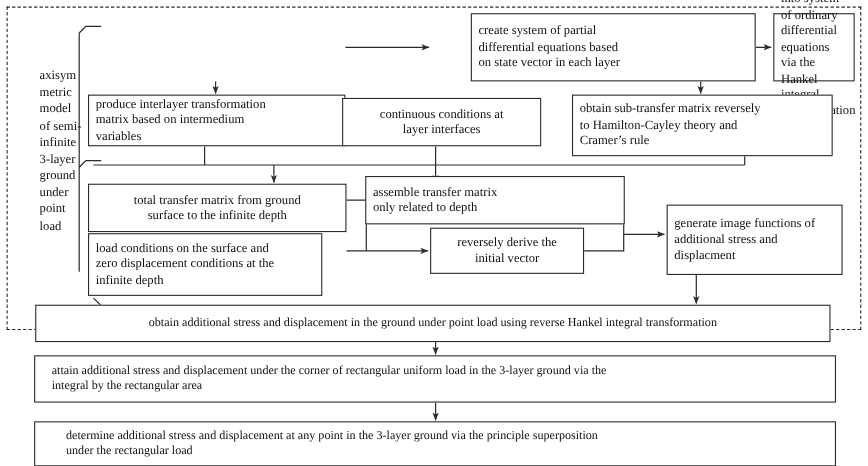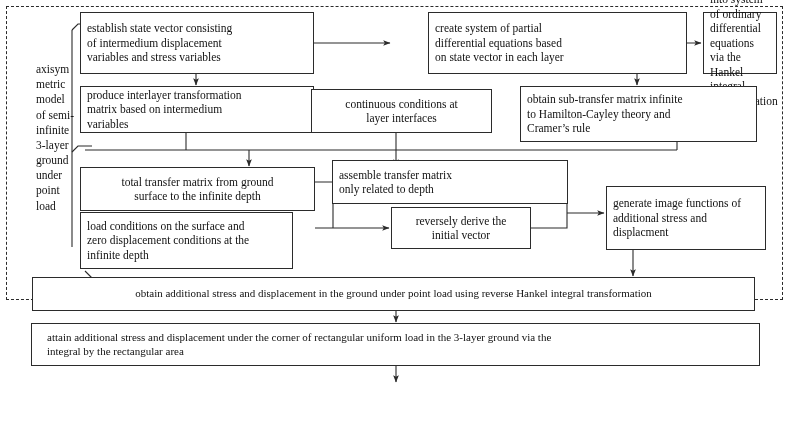--- a/index.html
+++ b/index.html
@@ -118,25 +118,20 @@
 metric
 model
 of semi-
 infinite
 3-layer
 ground
 under
 point
 load</div>
 
-  <div class="box left" style="left:80px; top:12px; width:234px; height:62px; font-size:11.5px;">
-    <span class="box-text">establish state vector consisting
-of intermedium displacement
-variables and stress variables</span>
-  </div>
 
   <div class="box left" style="left:392px; top:12px; width:259px; height:62px; font-size:11.5px;margin-left:36px;">
     <span class="box-text">create system of partial
 differential equations based
 on state vector in each layer</span>
   </div>
 
   <div class="box left" style="left:703px; top:12px; width:74px; height:62px; font-size:11.5px;">
     <span class="box-text">transform into system of ordinary
 differential equations via the Hankel
@@ -148,21 +143,21 @@
 matrix based on intermedium
 variables</span>
   </div>
 
   <div class="box center" style="left:311px; top:89px; width:181px; height:44px; font-size:11.5px;">
     <span class="box-text">continuous conditions at
 layer interfaces</span>
   </div>
 
   <div class="box left" style="left:520px; top:86px; width:237px; height:56px; font-size:11.5px;">
-    <span class="box-text">obtain sub-transfer matrix infinite
+    <span class="box-text">obtain sub-transfer matrix reversely
 to Hamilton-Cayley theory and
 Cramer’s rule</span>
   </div>
 
   <div class="box center" style="left:80px; top:167px; width:235px; height:44px; font-size:11.5px;">
     <span class="box-text">total transfer matrix from ground
 surface to the infinite depth</span>
   </div>
 
   <div class="box left" style="left:332px; top:160px; width:236px; height:44px; font-size:11.5px;">
@@ -189,14 +184,18 @@
 
   <div class="box center" style="left:32px; top:277px; width:723px; height:34px; font-size:11px;">
     <span class="box-text">obtain additional stress and displacement in the ground under point load using reverse Hankel integral transformation</span>
   </div>
 
   <div class="box left" style="left:31px; top:323px; width:729px; height:43px; font-size:11px; padding-left:15px;">
     <span class="box-text">attain additional stress and displacement under the corner of rectangular uniform load in the 3-layer ground via the
 integral by the rectangular area</span>
   </div>
 
+  <div class="box left" style="left:31px; top:383px; width:729px; height:41px; font-size:11px; padding-left:28px;">
+    <span class="box-text">determine additional stress and displacement at any point in the 3-layer ground via the principle superposition
+under the rectangular load</span>
+  </div>
 
 </div>
 
 </body></html>

